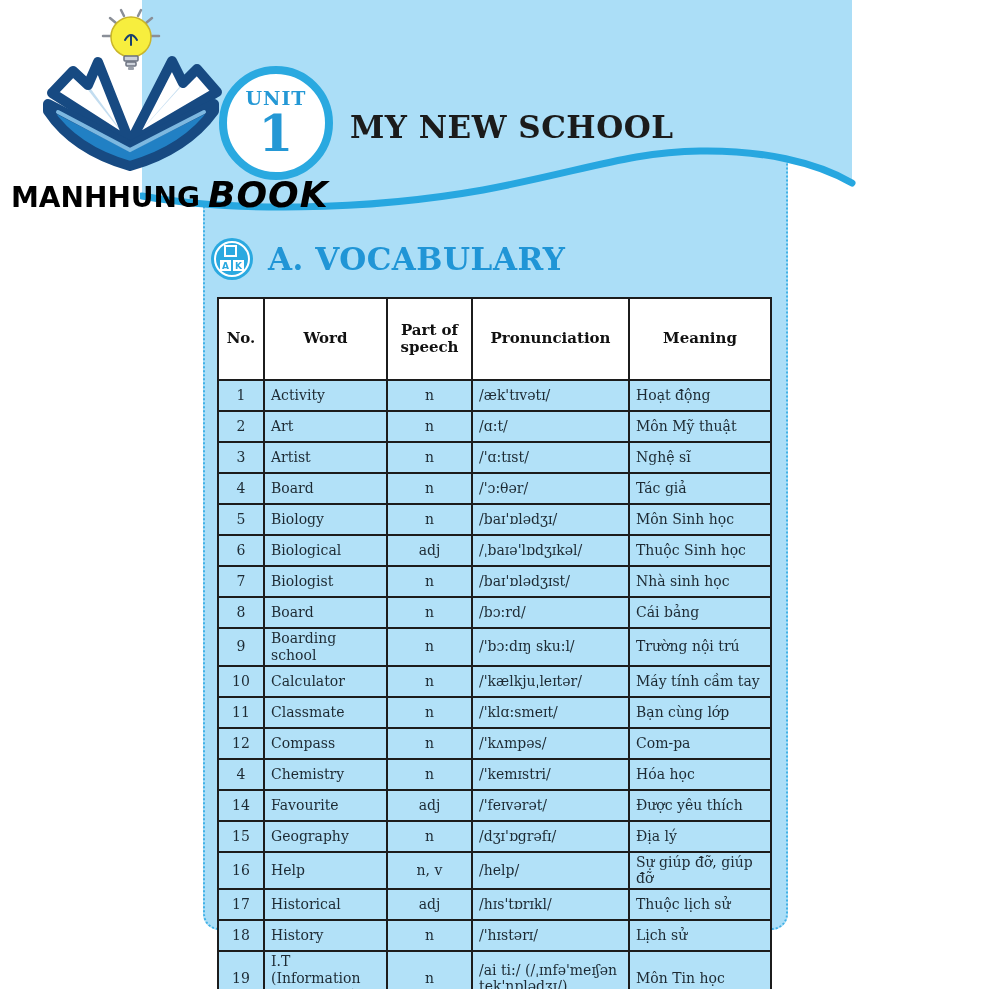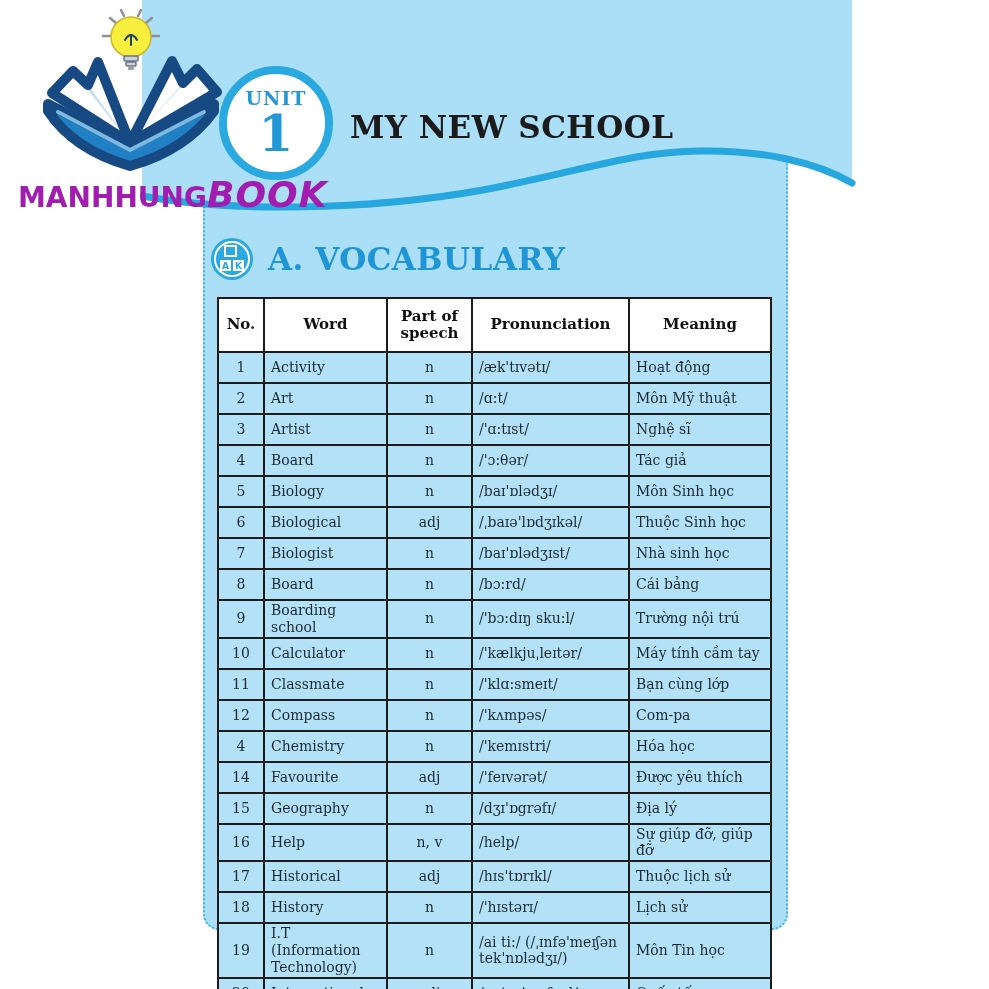--- a/index.html
+++ b/index.html
@@ -40,37 +40,37 @@
   .section-head h2{
     margin:0;font-size:31px;font-weight:bold;color:#2095d6;letter-spacing:0.5px;
   }
   
   table.vocab{
     position:absolute;left:217px;top:297px;width:553px;
     border-collapse:collapse;table-layout:fixed;
   }
   table.vocab th{
     border:2px solid #1c1c1c;background:#ffffff;color:#111;
-    font-size:15px;font-weight:bold;height:46px;line-height:1.15;padding:3px 3px;
+    font-size:15px;font-weight:bold;height:46px;line-height:1.15;padding:17px 3px;
   }
   table.vocab td{
     border:2px solid #1c1c1c;background:#b2e1f8;color:#1d2a33;
     font-size:14px;height:27px;padding:1px 6px;vertical-align:middle;line-height:1.2;
   }
   td.col-no{text-align:center;padding:1px 2px;}
   td.col-pos{text-align:center;}
   td.col-pron{font-size:13px;}
   td.col-meaning{font-size:13.5px;}
   
   .logo{position:absolute;left:0;top:0;width:320px;height:230px;pointer-events:none;}
   .bulb{position:absolute;left:98px;top:6px;}
   .book{position:absolute;left:36px;top:50px;}
   .brand{
-    position:absolute;left:18px;top:174px;display:flex;align-items:baseline;
-    font-family:"DejaVu Sans",sans-serif;color:#a21caf;white-space:nowrap;
+    position:absolute;left:11px;top:174px;display:flex;align-items:baseline;
+    font-family:"DejaVu Sans",sans-serif;color:#000000;white-space:nowrap;gap:8px;
   }
   .brand .b1{font-size:28px;font-weight:bold;letter-spacing:0;}
   .brand .b2{font-size:36px;font-weight:bold;letter-spacing:1px;font-style:italic;}
 </style>
 </head>
 <body>
 
 <div>
 
   <div class="card"></div>

